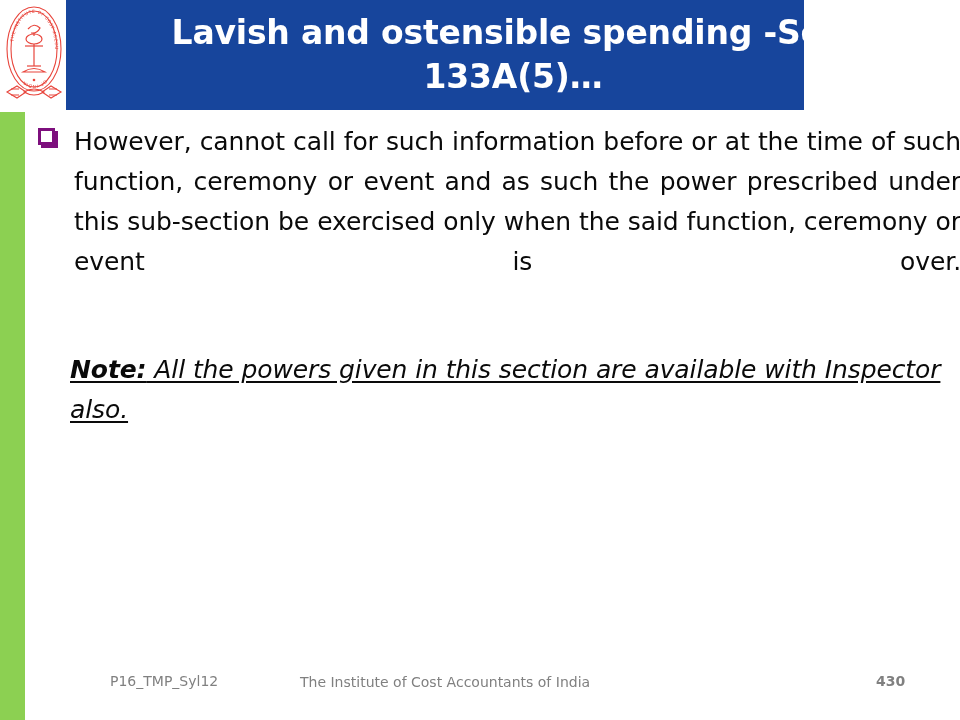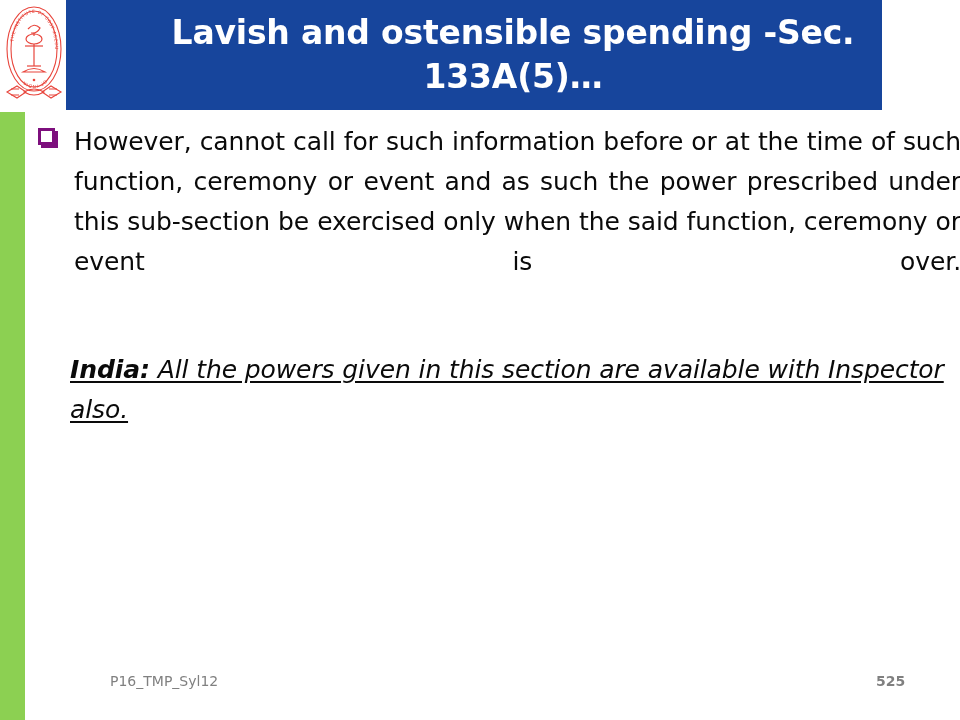--- a/index.html
+++ b/index.html
@@ -20,21 +20,21 @@
     height: 720px;
     background: #ffffff;
     overflow: hidden;
   }
 
   
   .header-bar {
     position: absolute;
     left: 66px;
     top: 0;
-    width: 816px;
+    width: 738px;
     height: 110px;
     background: #17459C;
   }
   .header-title {
     position: absolute;
     left: 0;
     top: 0;
     width: 894px;
     height: 110px;
     display: flex;
@@ -220,23 +220,24 @@
   <div class="green-bar"></div>
 
   <div class="content">
 
     <div class="bullet-block">
       <span class="bullet-square"></span>
       <p class="para lastline-left">However, cannot call for such information before or at the time of such function, ceremony or event and as such the power prescribed under this sub-section be exercised only when the said function, ceremony or event is over.</p>
     </div>
 
     <div class="note-block">
-      <p class="note-para"><span class="note-label">India:</span><span> All the powers given in this section are available with Inspector also.</span></p>
+      <p class="note-para"><span class="note-label">Note:</span><span> All the powers given in this section are available with Inspector also.</span></p>
     </div>
 
   </div>
 
   <div class="footer">
     <span class="footer-left">P16_TMP_Syl12</span>
-    <span class="footer-right">525</span>
+    <span class="footer-center">The Institute of Cost Accountants of India</span>
+    <span class="footer-right">430</span>
   </div>
 
 </div>
 
 </body></html>

